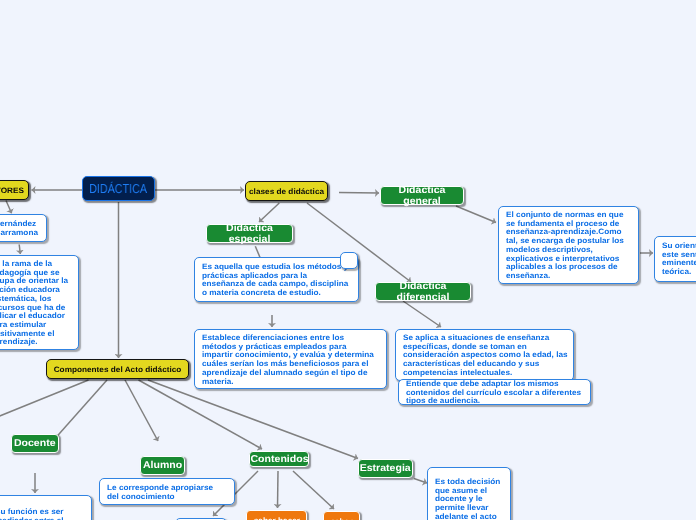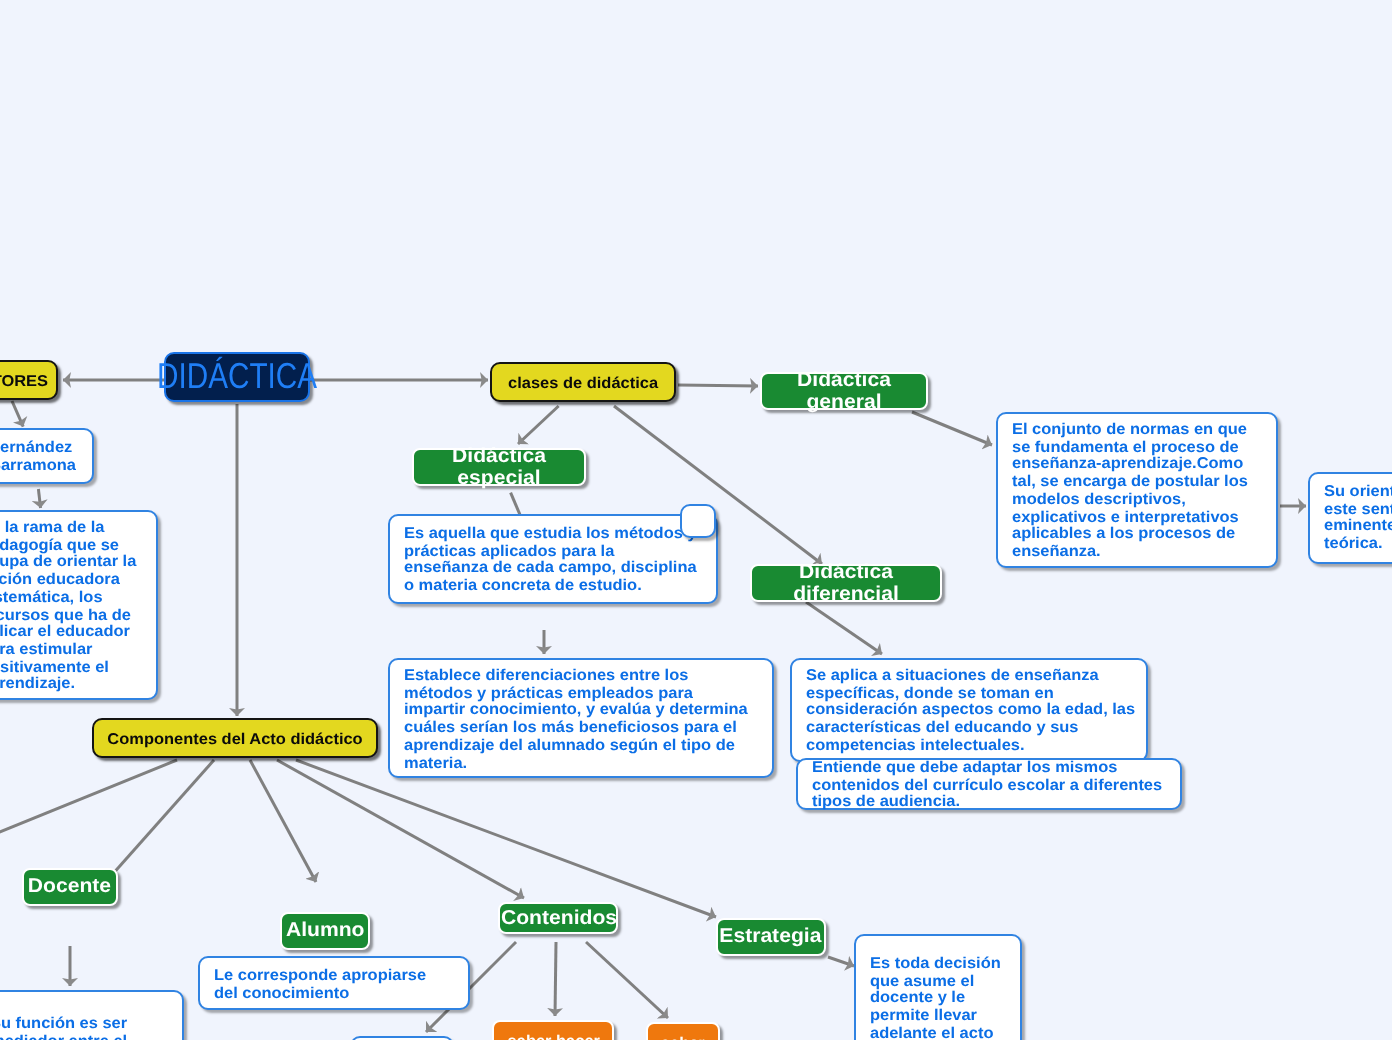--- a/index.html
+++ b/index.html
@@ -5,21 +5,21 @@
 <style>
   html,body{margin:0;padding:0;}
   body{width:696px;height:520px;overflow:hidden;background:#f0f4fd;
        font-family:"Liberation Sans",sans-serif;-webkit-font-smoothing:antialiased;text-rendering:geometricPrecision;}
   #canvas{position:relative;width:696px;height:520px;overflow:hidden;background:#f0f4fd;}
   svg.edges{position:absolute;left:0;top:0;width:696px;height:520px;pointer-events:none;z-index:1;}
   .node{position:absolute;box-sizing:border-box;display:flex;align-items:center;
         justify-content:center;text-align:center;z-index:2;}
   .lbl{display:block;}
   .t-root{background:#021f4d;border:1.6px solid #1a74e8;border-radius:5px;color:#1f7ef5;
-     font-size:18px;box-shadow:1.5px 1.5px 1.2px rgba(0,0,0,.45);}
+     font-size:13px;box-shadow:1.5px 1.5px 1.2px rgba(0,0,0,.45);}
   .t-root .lbl{transform:scaleX(0.825);will-change:transform;}
   .t-yellow{background:#e3d81f;border:1.6px solid #141414;border-radius:5px;color:#0b0b0b;
      font-weight:bold;font-size:7.8px;box-shadow:1.5px 1.5px 1.2px rgba(0,0,0,.55);}
   .t-green{background:#198a32;border:1.3px solid #ffffff;border-radius:4px;color:#fff;
      font-weight:bold;font-size:10px;box-shadow:1.5px 1.5px 1.2px rgba(0,0,0,.40);}
   .t-orange{background:#ef780d;border:1.3px solid #ffffff;border-radius:4px;color:#fff;
      font-weight:bold;font-size:7.8px;box-shadow:1.5px 1.5px 1.2px rgba(0,0,0,.40);}
   .t-note{background:#ffffff;border:1.4px solid #3083e2;border-radius:5px;color:#0b6ee6;
      font-weight:bold;font-size:7.8px;line-height:8.7px;align-items:center;
      justify-content:flex-start;text-align:left;padding:5.5px 6px 4px 7px;white-space:pre;
@@ -65,21 +65,21 @@
         <line x1="278" y1="471" x2="277.5" y2="508" stroke="#808080" stroke-width="1.5" marker-end="url(#ah)"></line>
         <line x1="293" y1="471" x2="334" y2="509" stroke="#808080" stroke-width="1.5" marker-end="url(#ah)"></line>
       </g>
   </svg>
 <div class="node t-yellow" style="left: -21px; top: 180px; width: 50px; height: 20px;">
       <span class="lbl">AUTORES</span>
     </div>
     <div class="node t-root" style="left: 82px; top: 176px; width: 73px; height: 25px;">
       <span class="lbl">DIDÁCTICA</span>
     </div>
-    <div class="node t-yellow" style="left: 245px; top: 181px; width: 93px; height: 20px;">
+    <div class="node t-yellow" style="left: 245px; top: 181px; width: 83px; height: 20px;">
       <span class="lbl">clases de didáctica</span>
     </div>
     <div class="node t-note" style="left: -13px; top: 214px; width: 60px; height: 28px;"><span class="lbl">Fernández
 Sarramona</span></div>
     <div class="node t-note" style="left: -18px; top: 255px; width: 97px; height: 95px;"><span class="lbl">Es la rama de la
 pedagogía que se
 ocupa de orientar la
 acción educadora
 sistemática, los
 recursos que ha de

